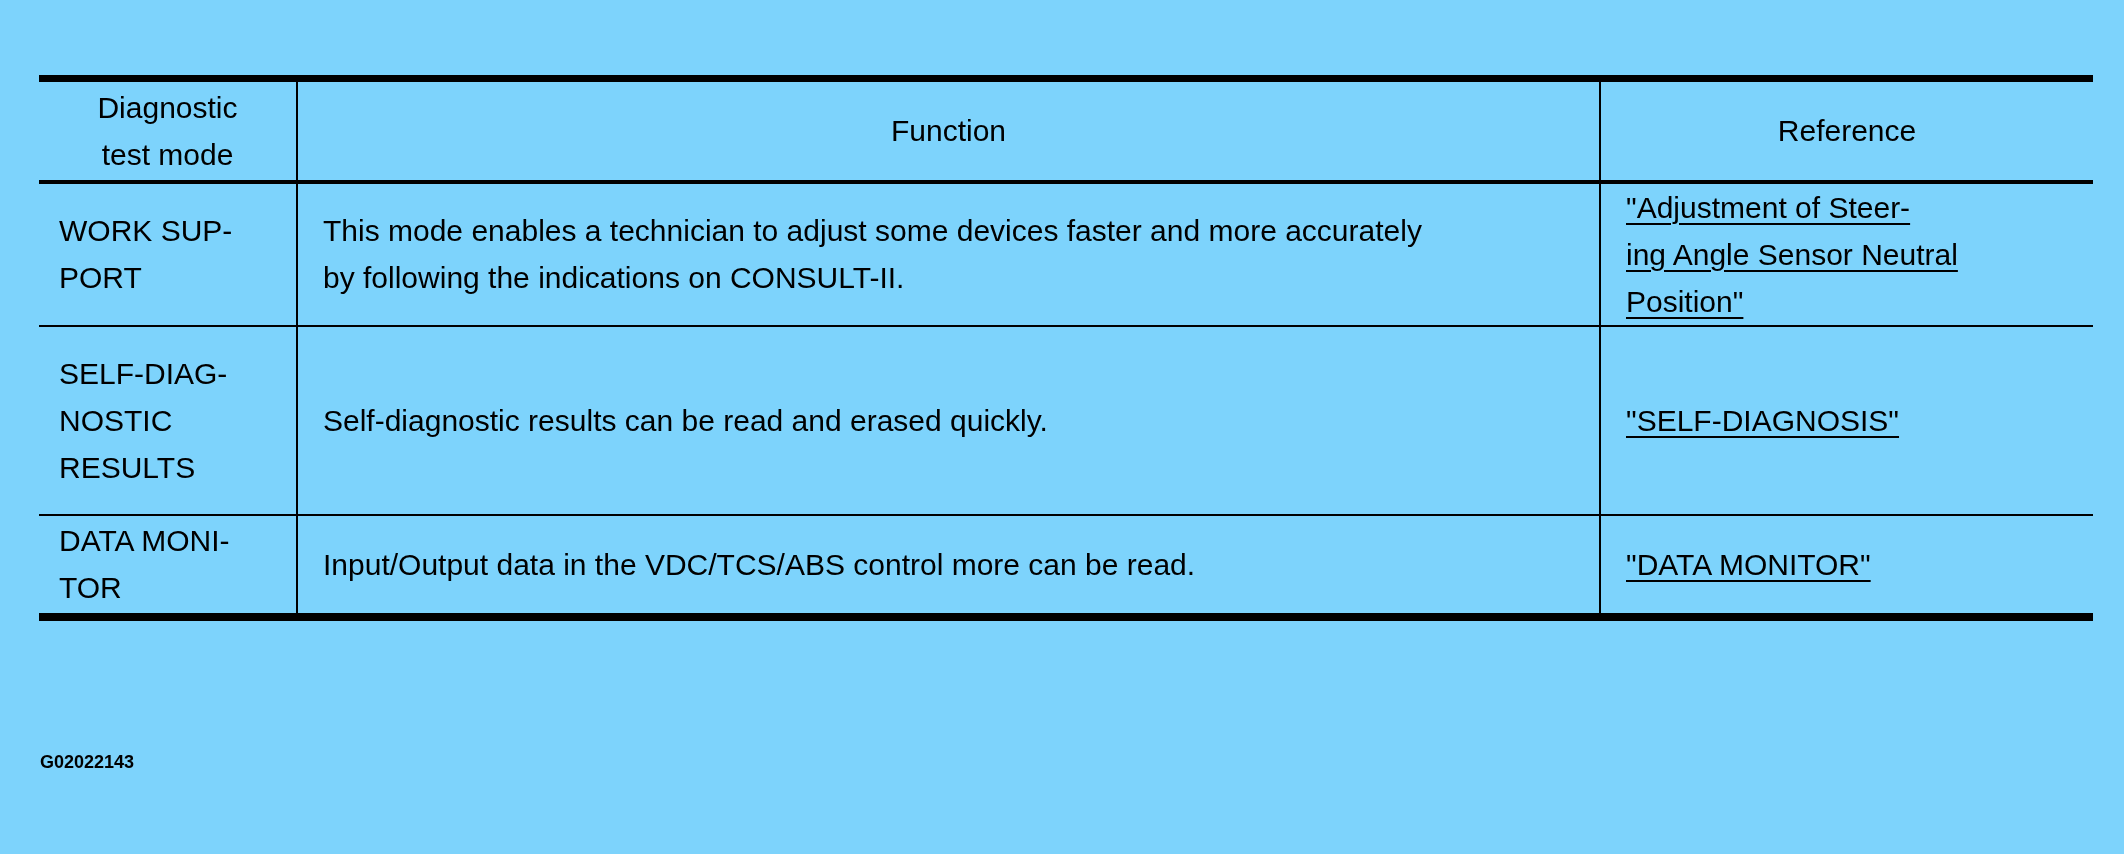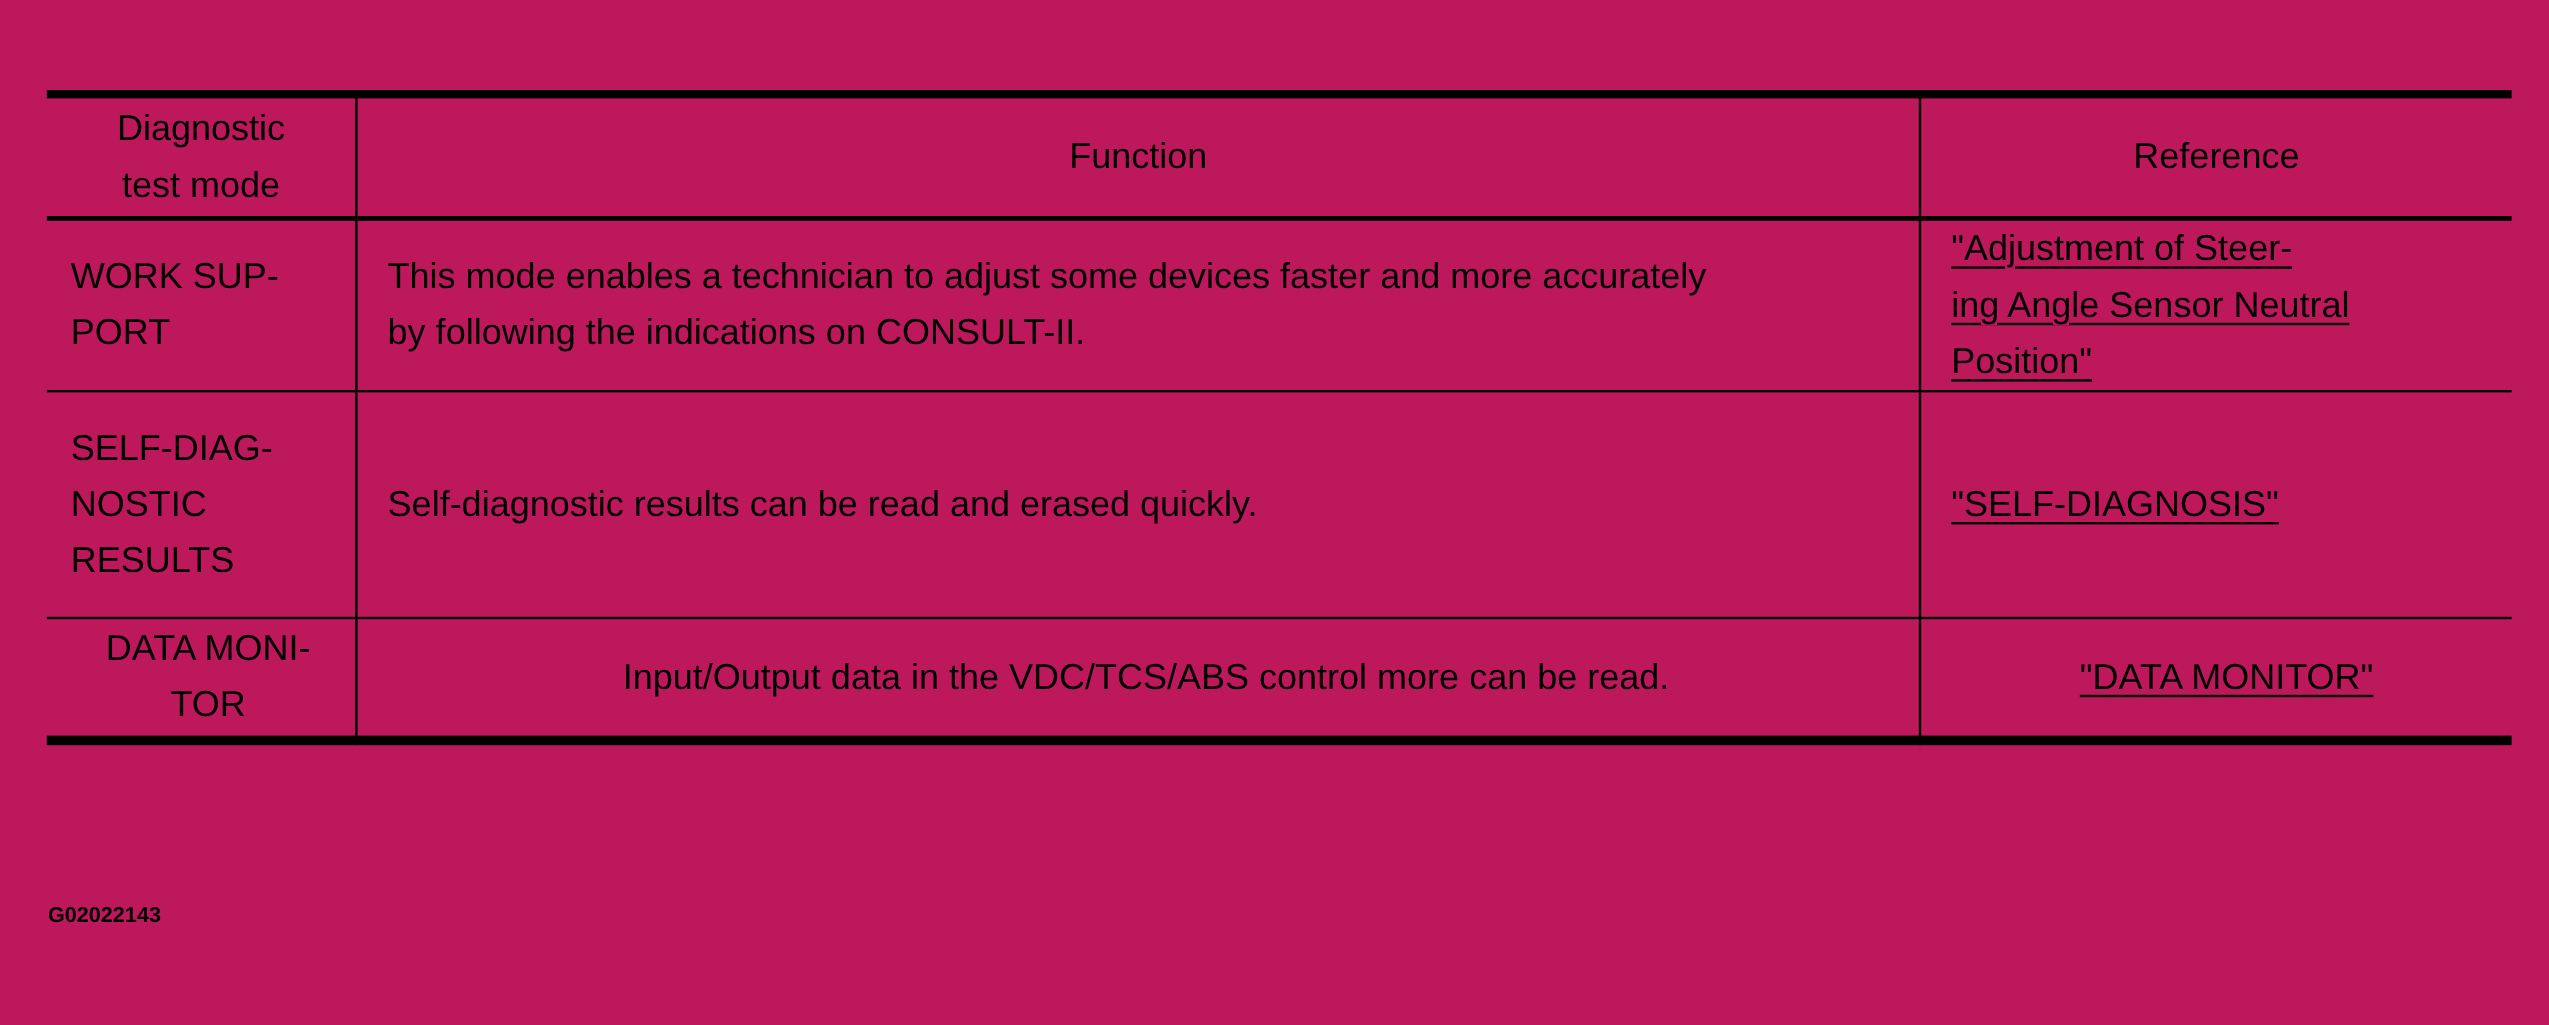--- a/index.html
+++ b/index.html
@@ -6,21 +6,21 @@
     margin: 0;
     padding: 0;
     background: #ffffff;
     font-family: "Liberation Sans", sans-serif;
     color: #000000;
   }
   .page {
     position: relative;
     width: 2124px;
     height: 854px;
-    background: #be185d;
+    background: #7dd3fc;
     overflow: hidden;
   }
   table.diag-table {
     position: absolute;
     left: 39px;
     top: 75px;
     width: 2054px;
     border-collapse: collapse;
     table-layout: fixed;
     border-top: 7px solid #000;
@@ -43,21 +43,21 @@
   .diag-table tbody tr + tr td {
     border-top: 2px solid #000;
   }
   .diag-table th.c2, .diag-table td.c2,
   .diag-table th.c3, .diag-table td.c3 {
     border-left: 2px solid #000;
   }
   tr.h-header { height: 103px; }
   tr.r0 { height: 144px; }
   tr.r1 { height: 189px; }
-  tr.r2 { height: 102px; text-align: center; }
+  tr.r2 { height: 102px; }
   tr.r3 { height: 146px; }
   td.mode {
     padding-left: 20px;
     padding-right: 8px;
     white-space: pre-line;
   }
   td.func {
     padding-left: 25px;
     padding-right: 12px;
     white-space: pre-line;

